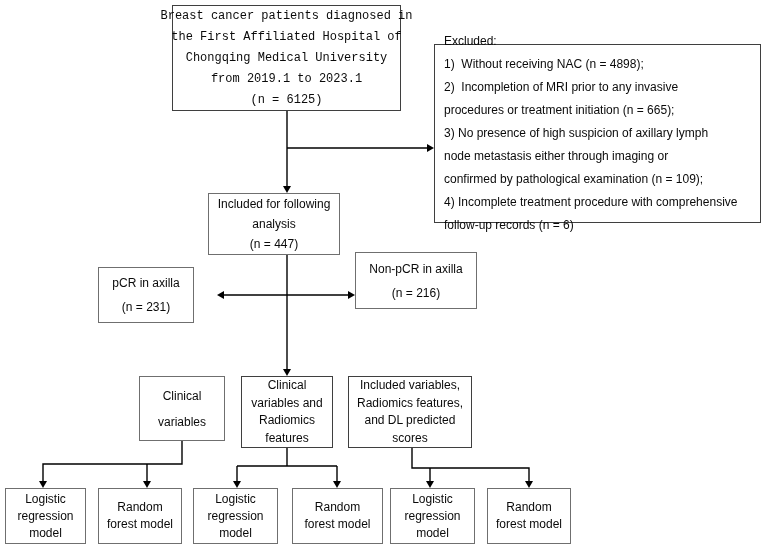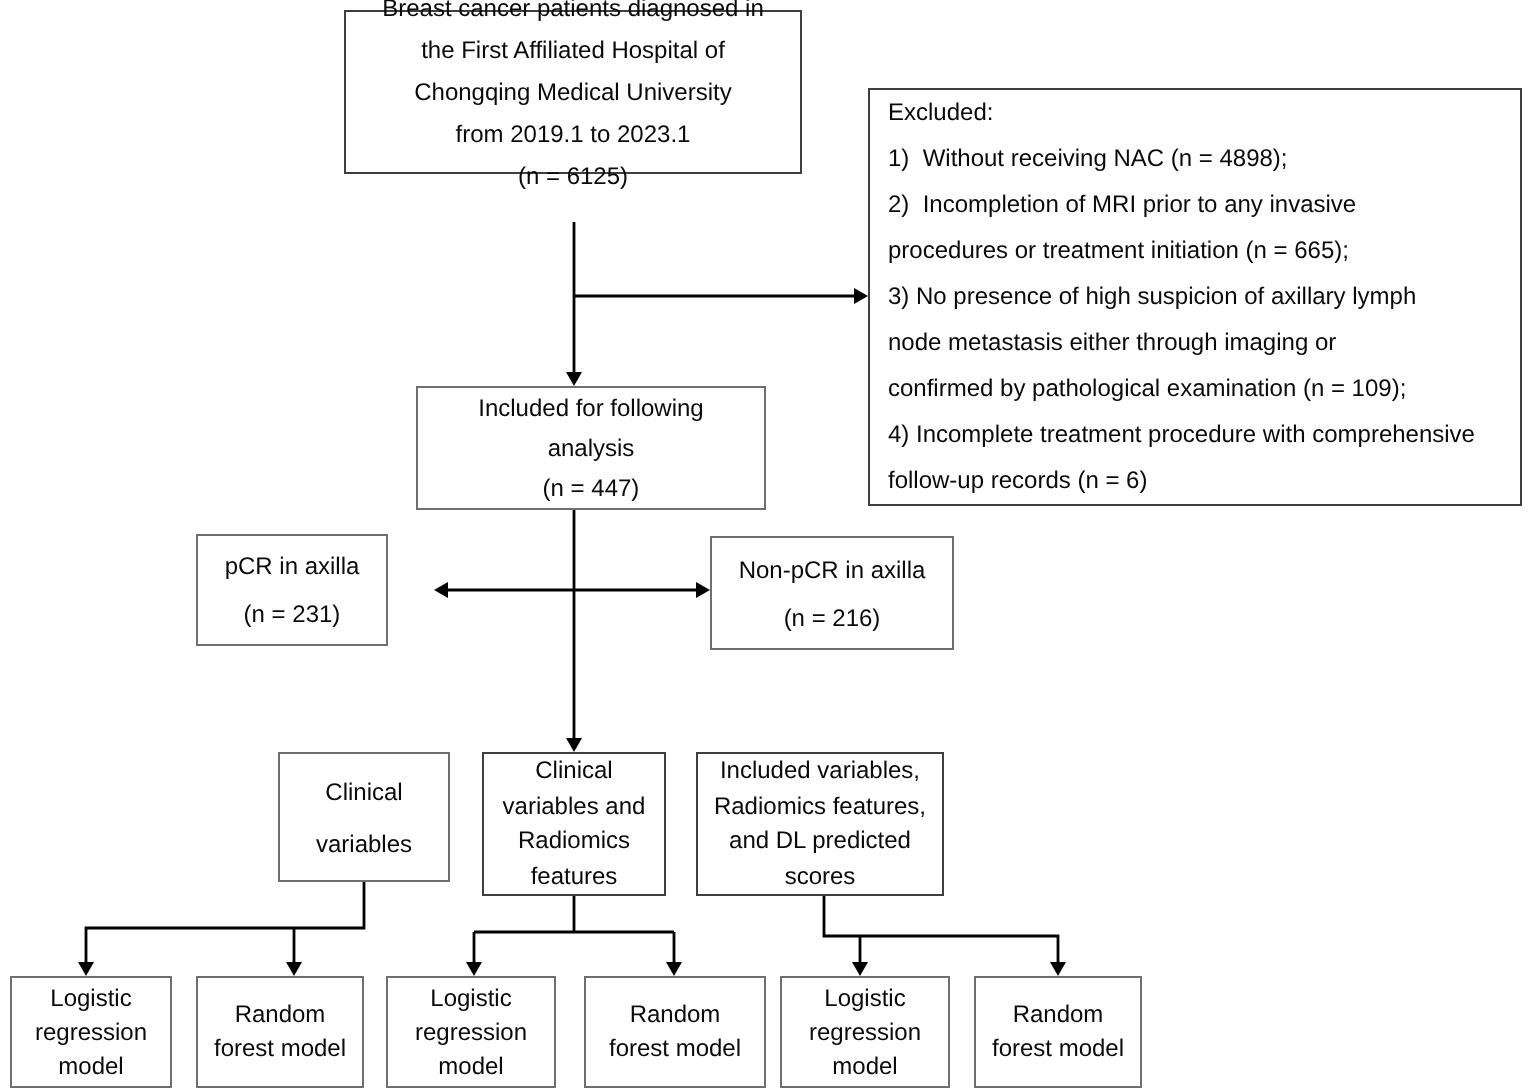--- a/index.html
+++ b/index.html
@@ -40,26 +40,26 @@
     align-items: center;
     justify-content: center;
     text-align: center;
     white-space: pre;
     font-size: 12px;
     color: #0a0a0a;
   }
   .b-dark { border: 1.5px solid #3f3f3f; }
   .b-gray { border: 1.5px solid #6f6f6f; }
 
-  .population { left:172px; top:5px;   width:229px; height:82px; line-height:21px; }
-  .excluded   { left:434px; top:44px;  width:327px; height:209px; line-height:23px;
+  .population { left:172px; top:5px;   width:229px; height:106px; line-height:21px;font-family:Liberation Mono, monospace; }
+  .excluded   { left:434px; top:44px;  width:327px; height:179px; line-height:23px;
                 justify-content:flex-start; text-align:left; padding-left:9px; }
-  .included   { left:208px; top:193px; width:175px; height:62px;  line-height:20px; }
+  .included   { left:208px; top:193px; width:132px; height:62px;  line-height:20px; }
   .pcr        { left:98px;  top:267px; width:96px; height:56px;  line-height:24px; }
-  .nonpcr     { left:355px; top:268px; width:122px; height:57px;  line-height:24px; }
+  .nonpcr     { left:355px; top:252px; width:122px; height:57px;  line-height:24px; }
   .mid1       { left:139px; top:376px; width:86px;  height:65px;  line-height:26px; }
   .mid2       { left:241px; top:376px; width:92px;  height:72px;  line-height:17.5px; }
   .mid3       { left:348px; top:376px; width:124px; height:72px;  line-height:17.5px; }
   .bot        { top:488px; height:56px; line-height:17px; }
   .bot1 { left:5px;   width:81px; }
   .bot2 { left:98px;  width:84px; }
   .bot3 { left:193px; width:85px; }
   .bot4 { left:292px; width:91px; }
   .bot5 { left:390px; width:85px; }
   .bot6 { left:487px; width:84px; }

